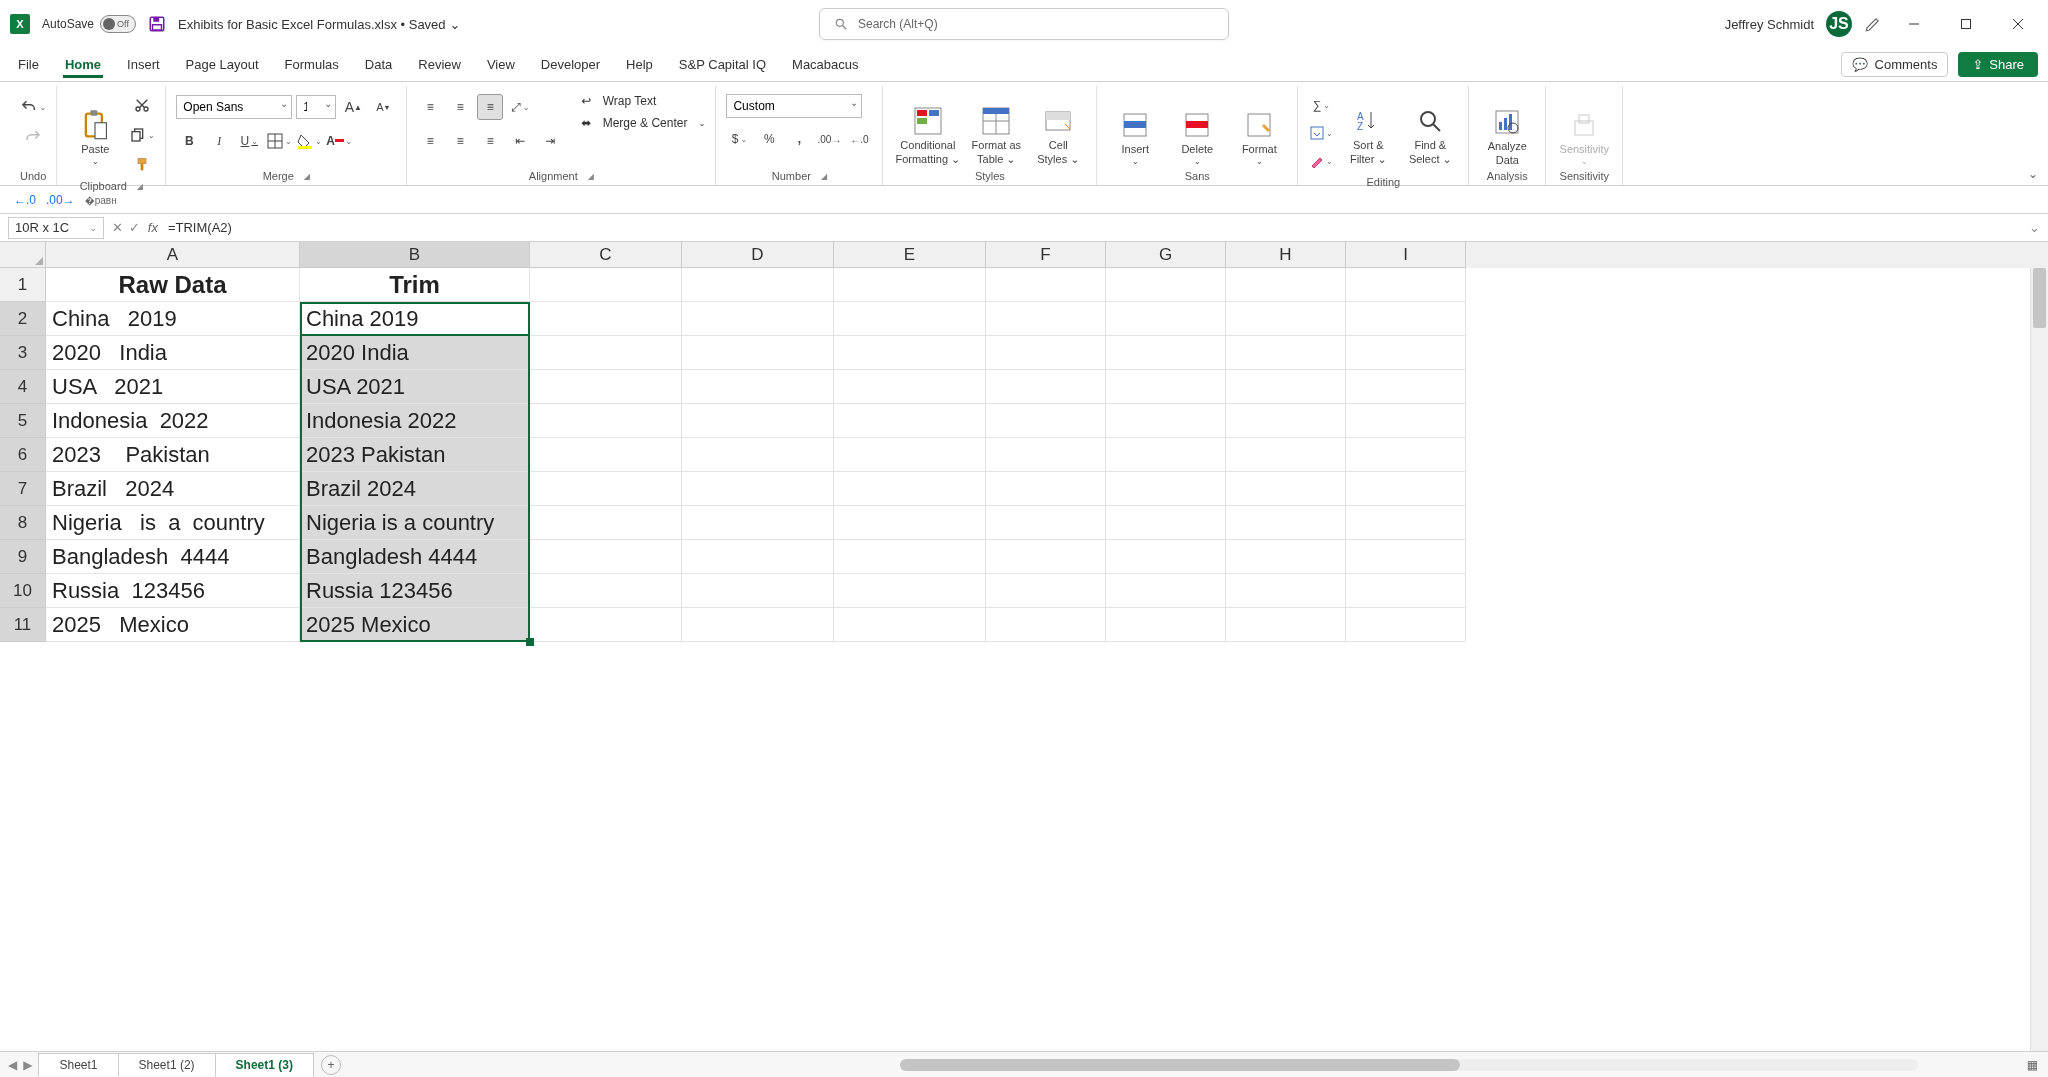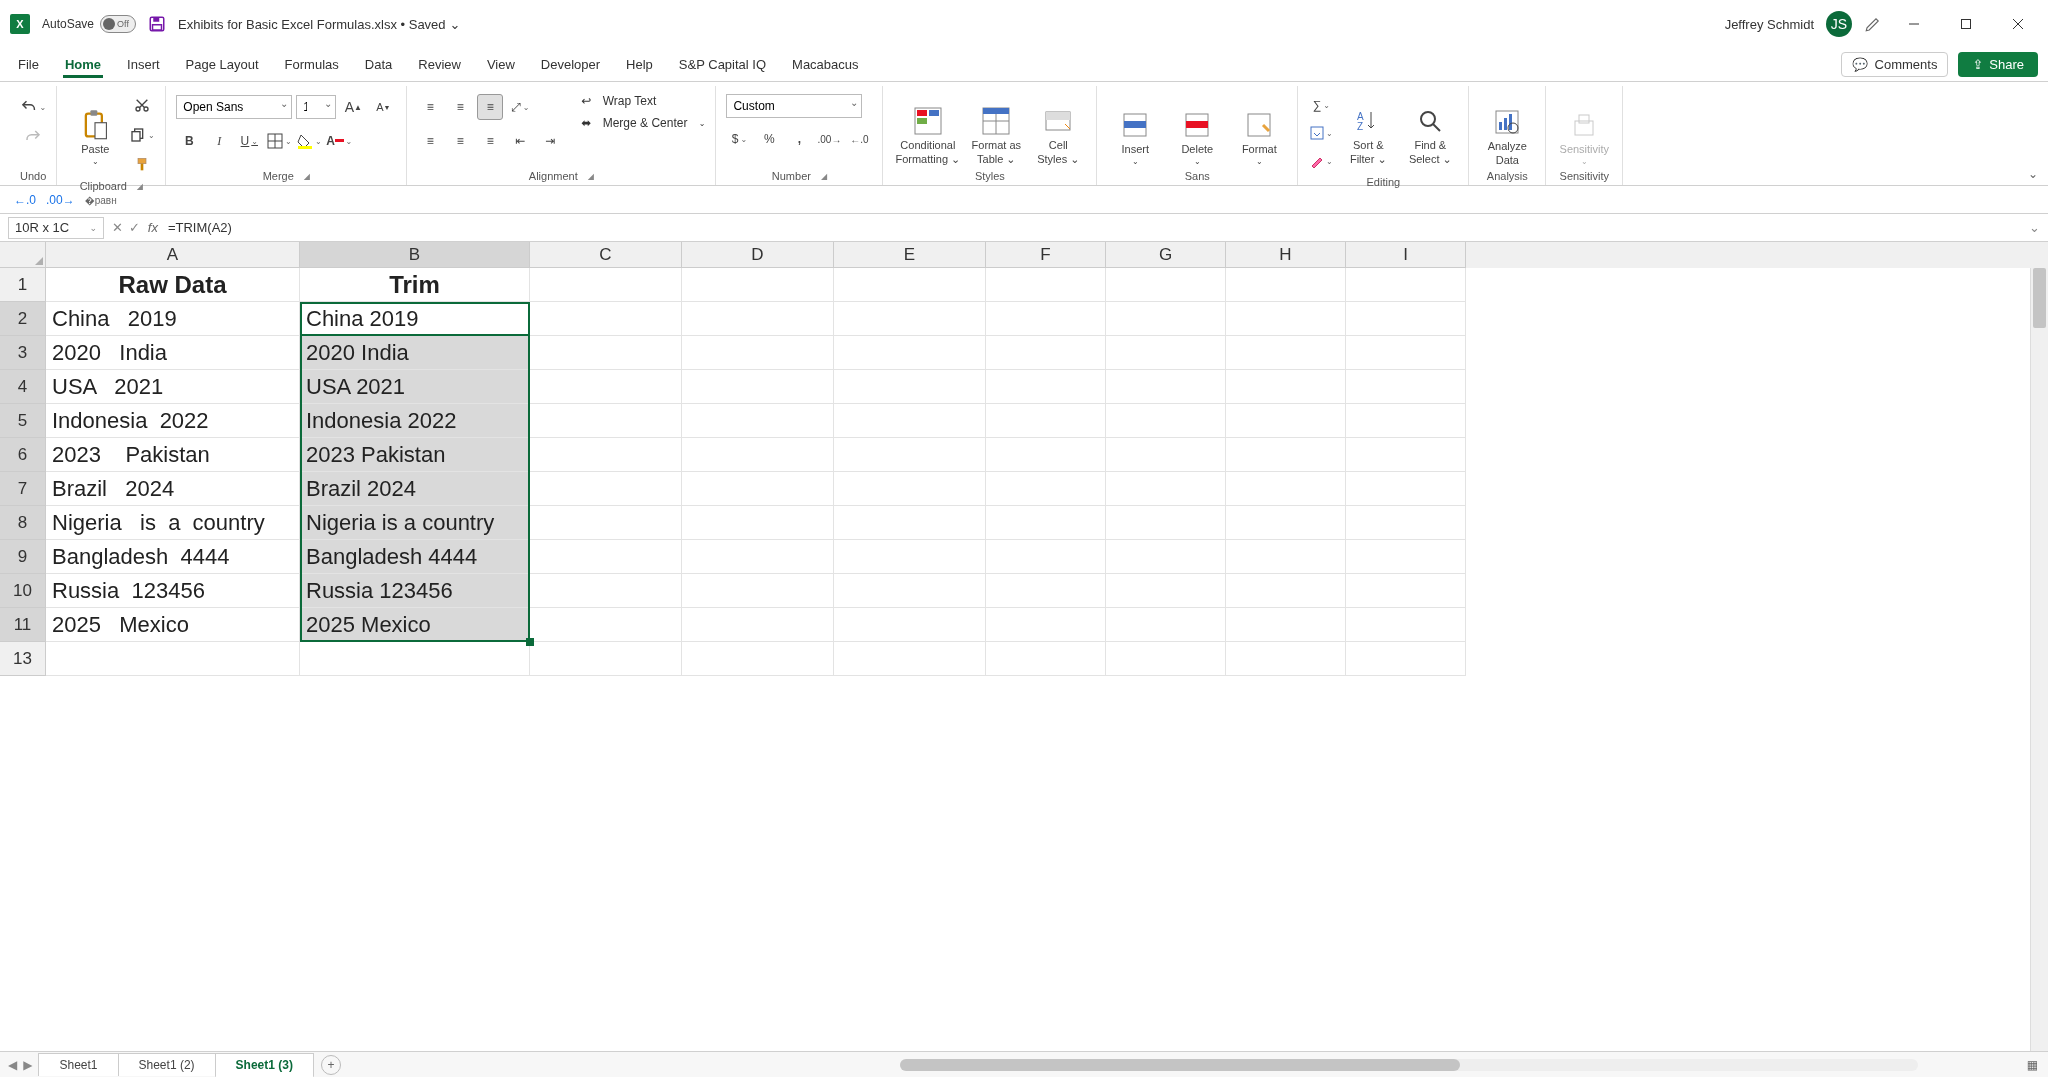--- a/index.html
+++ b/index.html
@@ -11,21 +11,21 @@
   .titlebar .center { position: absolute; left: 50%; transform: translateX(-50%); }
   .titlebar .right { position: absolute; right: 10px; }
   .excel-logo { width: 20px; height: 20px; background: #107c41; color: #fff; font-weight: bold; font-size: 11px; display: flex; align-items: center; justify-content: center; border-radius: 2px; }
   .autosave-toggle { display: flex; align-items: center; gap: 6px; font-size: 12px; }
   .toggle { width: 36px; height: 18px; border-radius: 9px; border: 1px solid #888; background: #eee; display: flex; align-items: center; padding: 0 2px; position: relative; }
   .toggle-knob { width: 12px; height: 12px; background: #666; border-radius: 50%; }
   .toggle-text { font-size: 9px; color: #666; margin-left: 2px; }
   .save-icon { width: 18px; height: 18px; color: #7719aa; }
   .file-title { font-size: 13px; color: #333; display: flex; align-items: center; gap: 4px; }
   .search-box { width: 410px; height: 32px; border: 1px solid #ccc; border-radius: 6px; display: flex; align-items: center; padding: 0 14px; gap: 10px; color: #666; background: #fff; box-shadow: 0 1px 3px rgba(0,0,0,.05); }
-  .user-badge { width: 26px; height: 26px; border-radius: 50%; background: #0b6a3a; color: #fff; font-size: 14px; display: flex; align-items: center; justify-content: center; }
+  .user-badge { width: 26px; height: 26px; border-radius: 50%; background: #0b6a3a; color: #fff; font-size: 16px; display: flex; align-items: center; justify-content: center; font-weight: bold; }
   .win-btn { width: 40px; height: 32px; display: flex; align-items: center; justify-content: center; color: #333; }
   .win-btn svg { width: 12px; height: 12px; }
 
   
   .menu-tabs { height: 34px; display: flex; align-items: center; padding: 0 16px; gap: 22px; border-bottom: 1px solid #d0d0d0; position: relative; }
   .menu-tab { font-size: 13px; color: #333; padding: 6px 2px; cursor: pointer; }
   .menu-tab.active { color: #0b6a3a; border-bottom: 3px solid #0b6a3a; font-weight: 600; padding-bottom: 3px; }
   .menu-right { position: absolute; right: 10px; display: flex; gap: 10px; align-items: center; }
   .comments-btn { font-size: 13px; padding: 4px 10px; border: 1px solid #ccc; border-radius: 4px; display: flex; align-items: center; gap: 6px; }
   .share-btn { font-size: 13px; padding: 5px 14px; background: #107c41; color: #fff; border-radius: 4px; display: flex; align-items: center; gap: 6px; }
@@ -111,20 +111,31 @@
     <span class="save-icon">
       <svg viewBox="0 0 24 24" width="18" height="18">
           <rect x="3" y="3" width="18" height="18" rx="2" fill="none" stroke="#7719aa" stroke-width="2"></rect>
           <rect x="7" y="3" width="8" height="6" fill="#7719aa"></rect>
           <rect x="6" y="13" width="12" height="7" fill="none" stroke="#7719aa" stroke-width="2"></rect>
         </svg>
     </span>
     <div class="file-title">
       <span>Exhibits for Basic Excel Formulas.xlsx • Saved</span>
       <span>⌄</span>
+    </div>
+  </div>
+  <div class="center">
+    <div class="search-box">
+      <span>
+        <svg width="14" height="14" viewBox="0 0 24 24">
+            <circle cx="10" cy="10" r="6" fill="none" stroke="#888" stroke-width="2"></circle>
+            <line x1="15" y1="15" x2="21" y2="21" stroke="#888" stroke-width="2"></line>
+          </svg>
+      </span>
+      <span>Search (Alt+Q)</span>
     </div>
   </div>
   <div class="right">
     <span style="font-size:13px">Jeffrey Schmidt</span>
     <div class="user-badge">JS</div>
     <span style="width:18px">
       <svg width="18" height="18" viewBox="0 0 24 24">
           <path d="M3 21l4-1 12-12-3-3L4 17l-1 4z" fill="none" stroke="#666" stroke-width="1.5"></path>
         </svg>
     </span>
@@ -630,32 +641,20 @@
         <div class="cell " style="width: 254px;">2025   Mexico</div>
         <div class="cell sel-range" style="width: 230px;">2025 Mexico</div>
         <div class="cell " style="width: 152px;"></div>
         <div class="cell " style="width: 152px;"></div>
         <div class="cell " style="width: 152px;"></div>
         <div class="cell " style="width: 120px;"></div>
         <div class="cell " style="width: 120px;"></div>
         <div class="cell " style="width: 120px;"></div>
         <div class="cell " style="width: 120px;"></div>
       </div>
-      <div class="row ">
-        <div class="row-h">13</div>
-        <div class="cell " style="width: 254px;"></div>
-        <div class="cell " style="width: 230px;"></div>
-        <div class="cell " style="width: 152px;"></div>
-        <div class="cell " style="width: 152px;"></div>
-        <div class="cell " style="width: 152px;"></div>
-        <div class="cell " style="width: 120px;"></div>
-        <div class="cell " style="width: 120px;"></div>
-        <div class="cell " style="width: 120px;"></div>
-        <div class="cell " style="width: 120px;"></div>
-      </div>
     </div>
 
   <div class="sel-border" style="left: 300px; top: 60px; width: 230px; height: 340px;"></div>
   <div class="active-border" style="left: 300px; top: 60px; width: 230px; height: 34px; background: transparent;"></div>
   <div class="fill-handle" style="left: 526px; top: 396px;"></div>
 
   <div class="scroll-v">
       <div class="thumb"></div>
     </div>
 </div>

